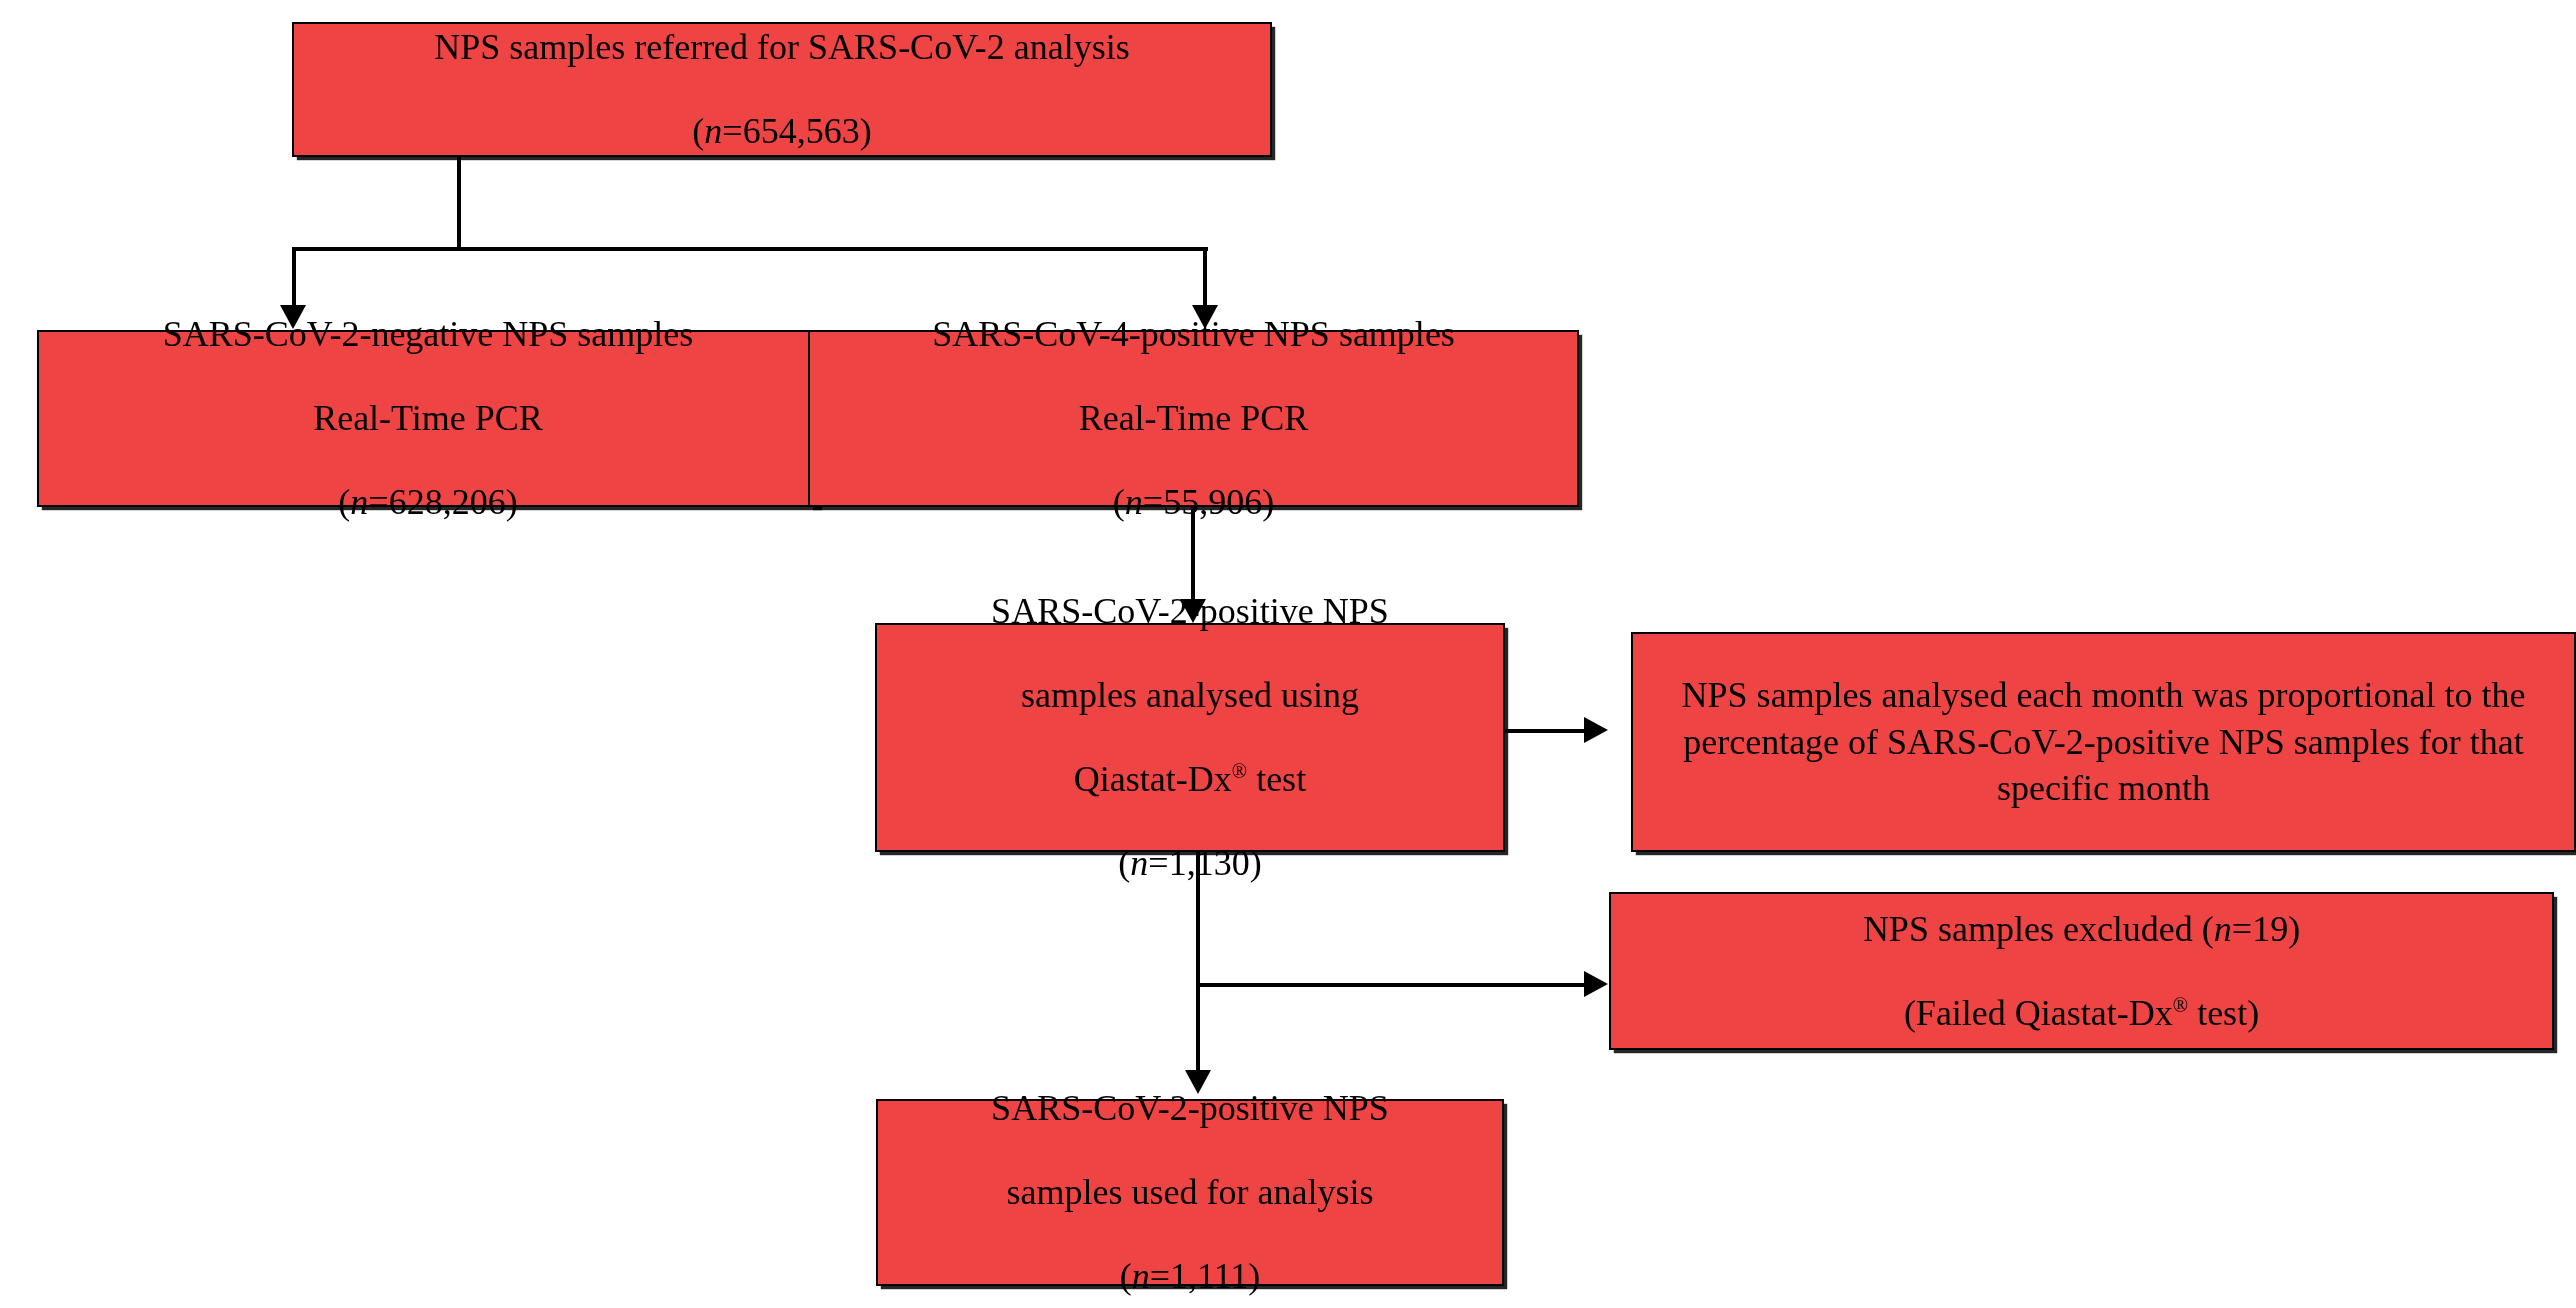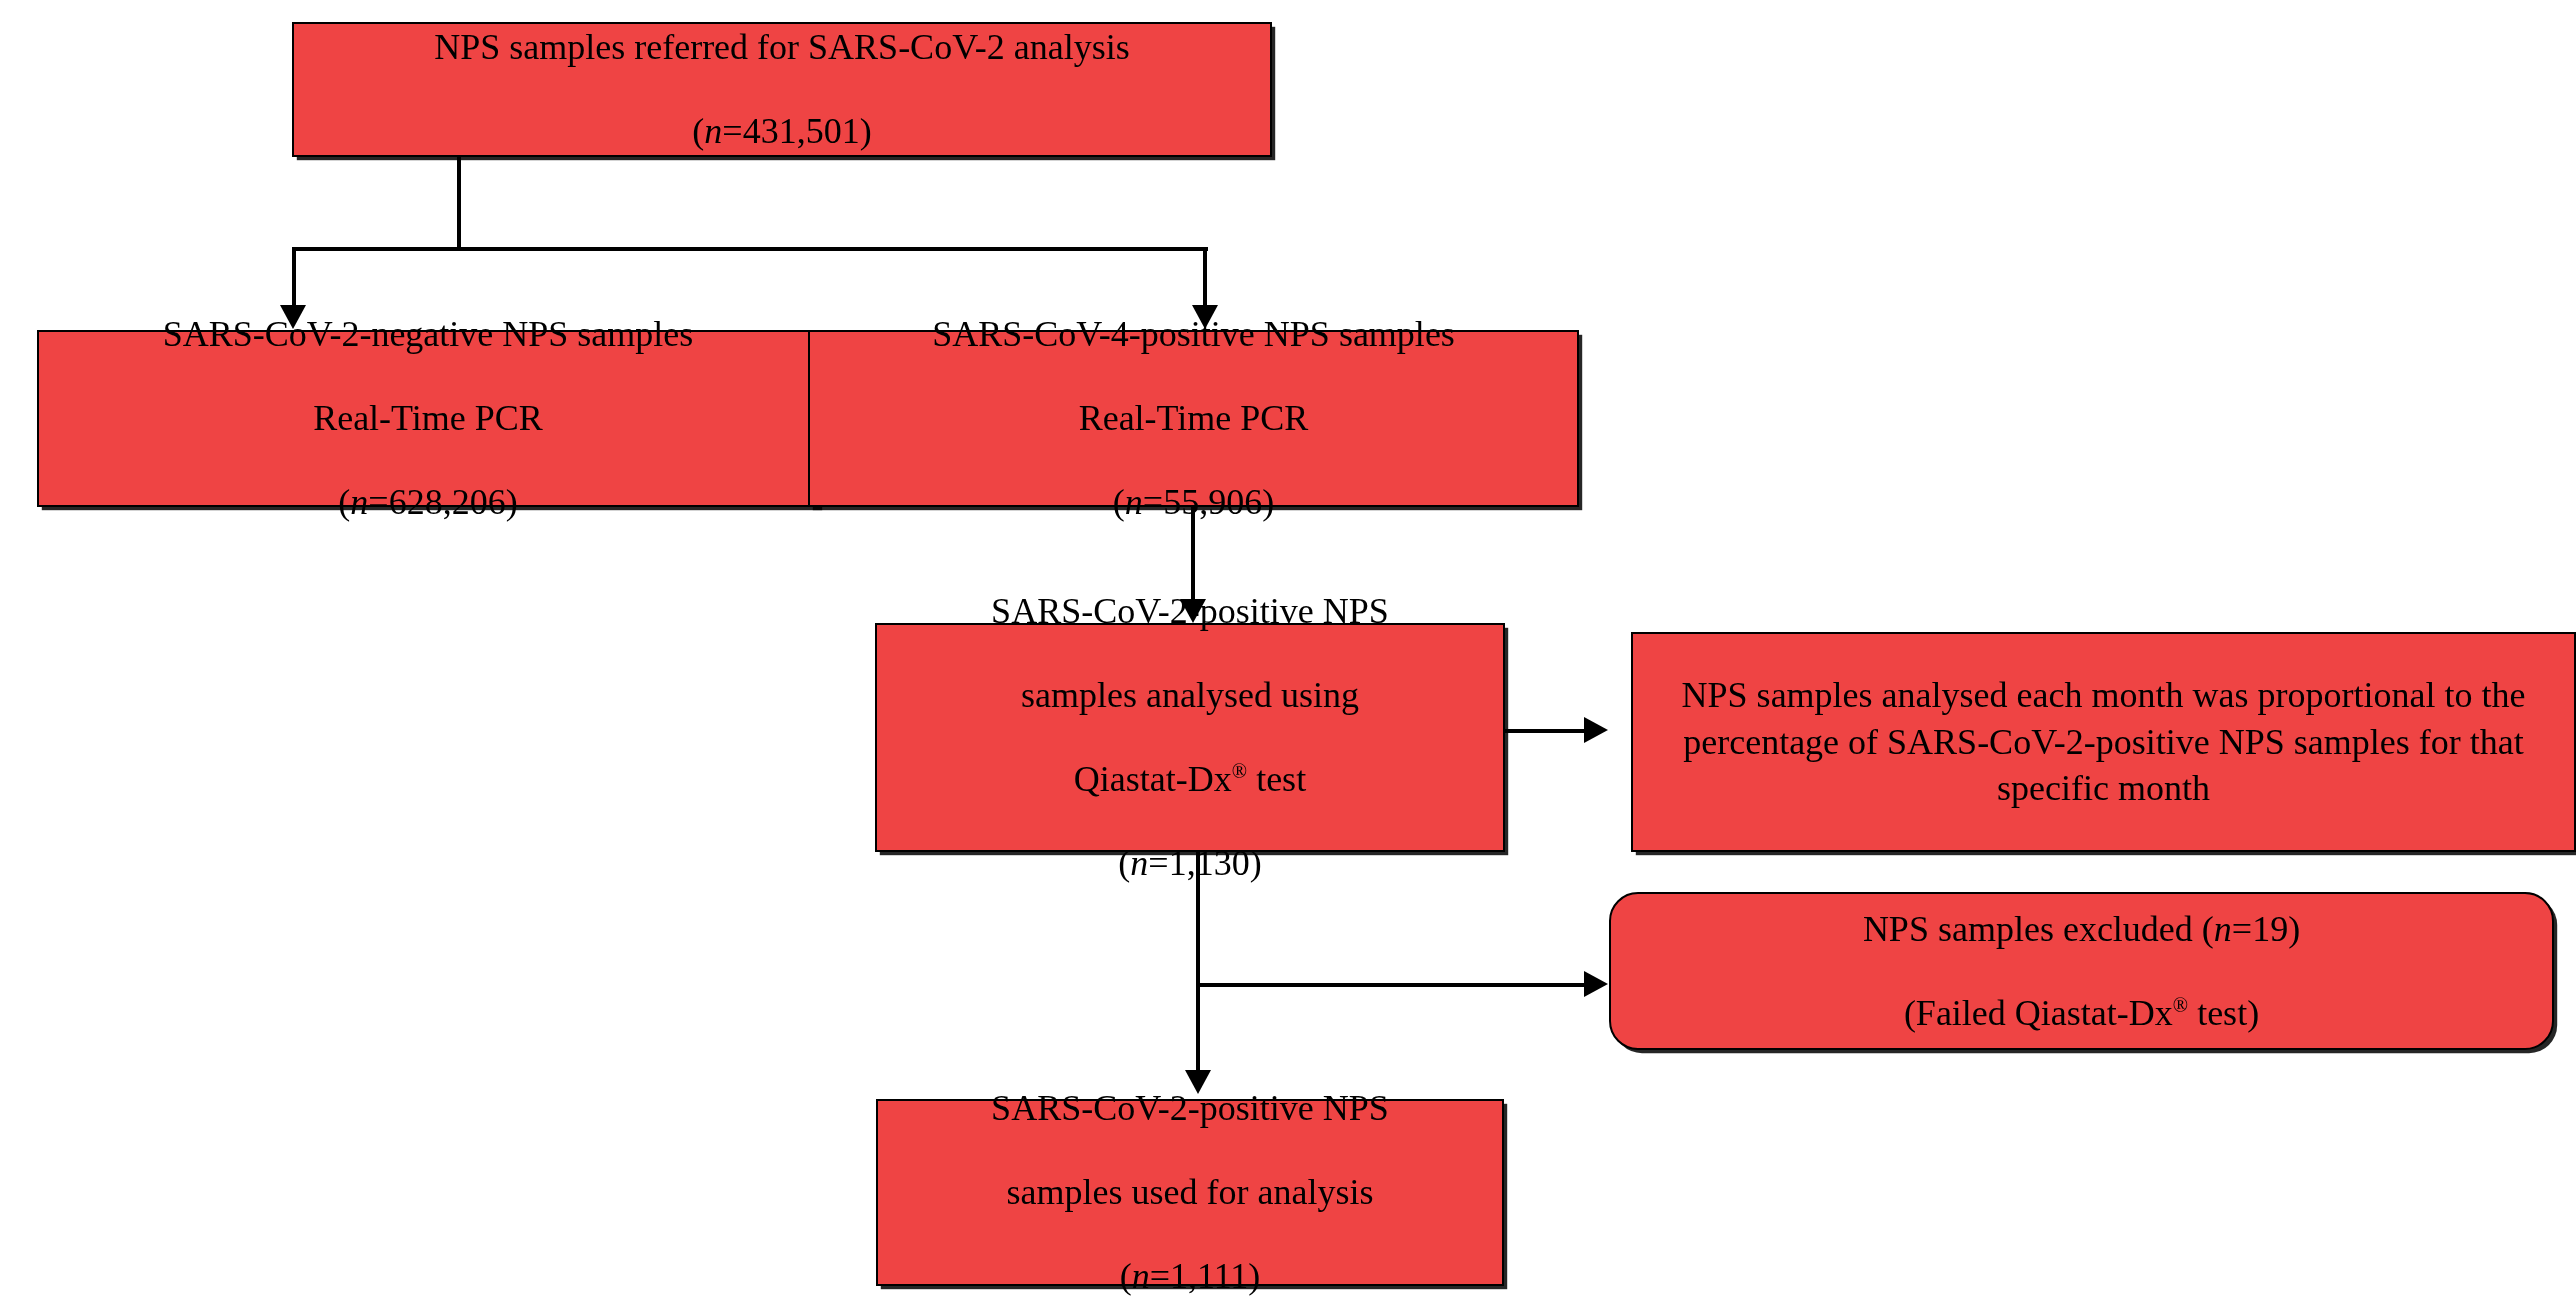--- a/index.html
+++ b/index.html
@@ -78,21 +78,21 @@
     border-left: 24px solid #000000;
   }
 </style>
 </head>
 <body>
 
 <div id="flowchart">
 
   <div class="node" style="left:292px; top:22px; width:980px; height:135px;">
     <span class="ln">NPS samples referred for SARS-CoV-2 analysis</span>
-    <span class="ln"><span>(</span><span class="it">n</span><span>=431,501</span><span>)</span></span>
+    <span class="ln"><span>(</span><span class="it">n</span><span>=654,563</span><span>)</span></span>
   </div>
 
   <div class="vline" style="left:457px; top:157px; height:94px;"></div>
   <div class="hline" style="left:292px; top:247px; width:916px;"></div>
   <div class="vline" style="left:292px; top:247px; height:61px;"></div>
   <div class="arrow-down" style="left:280px; top:305px;"></div>
   <div class="vline" style="left:1203px; top:247px; height:61px;"></div>
   <div class="arrow-down" style="left:1192px; top:305px;"></div>
 
   <div class="node" style="left:16px; top:330px; width:782px; height:177px;margin-left:21px;">
@@ -123,21 +123,21 @@
   <div class="node" style="left:1609px; top:632px; width:945px; height:220px;margin-left:22px;">
     <span class="ln wrapok">NPS samples analysed each month was proportional to the percentage of SARS-CoV-2-positive NPS samples for that specific month</span>
   </div>
 
   <div class="vline" style="left:1196px; top:852px; height:221px;"></div>
   <div class="arrow-down" style="left:1185px; top:1070px;"></div>
 
   <div class="hline" style="left:1196px; top:983px; width:392px;"></div>
   <div class="arrow-right" style="left:1584px; top:971px;"></div>
 
-  <div class="node" style="left:1609px; top:892px; width:945px; height:158px;border-radius:29px;">
+  <div class="node" style="left:1609px; top:892px; width:945px; height:158px;">
     <span class="ln"><span>NPS samples excluded (</span><span class="it">n</span><span>=19)</span></span>
     <span class="ln"><span>(Failed Qiastat-Dx</span><sup class="reg">®</sup><span> test)</span></span>
   </div>
 
   <div class="node" style="left:876px; top:1099px; width:628px; height:187px;">
     <span class="ln">SARS-CoV-2-positive NPS</span>
     <span class="ln">samples used for analysis</span>
     <span class="ln"><span>(</span><span class="it">n</span><span>=1,111</span><span>)</span></span>
   </div>
 

